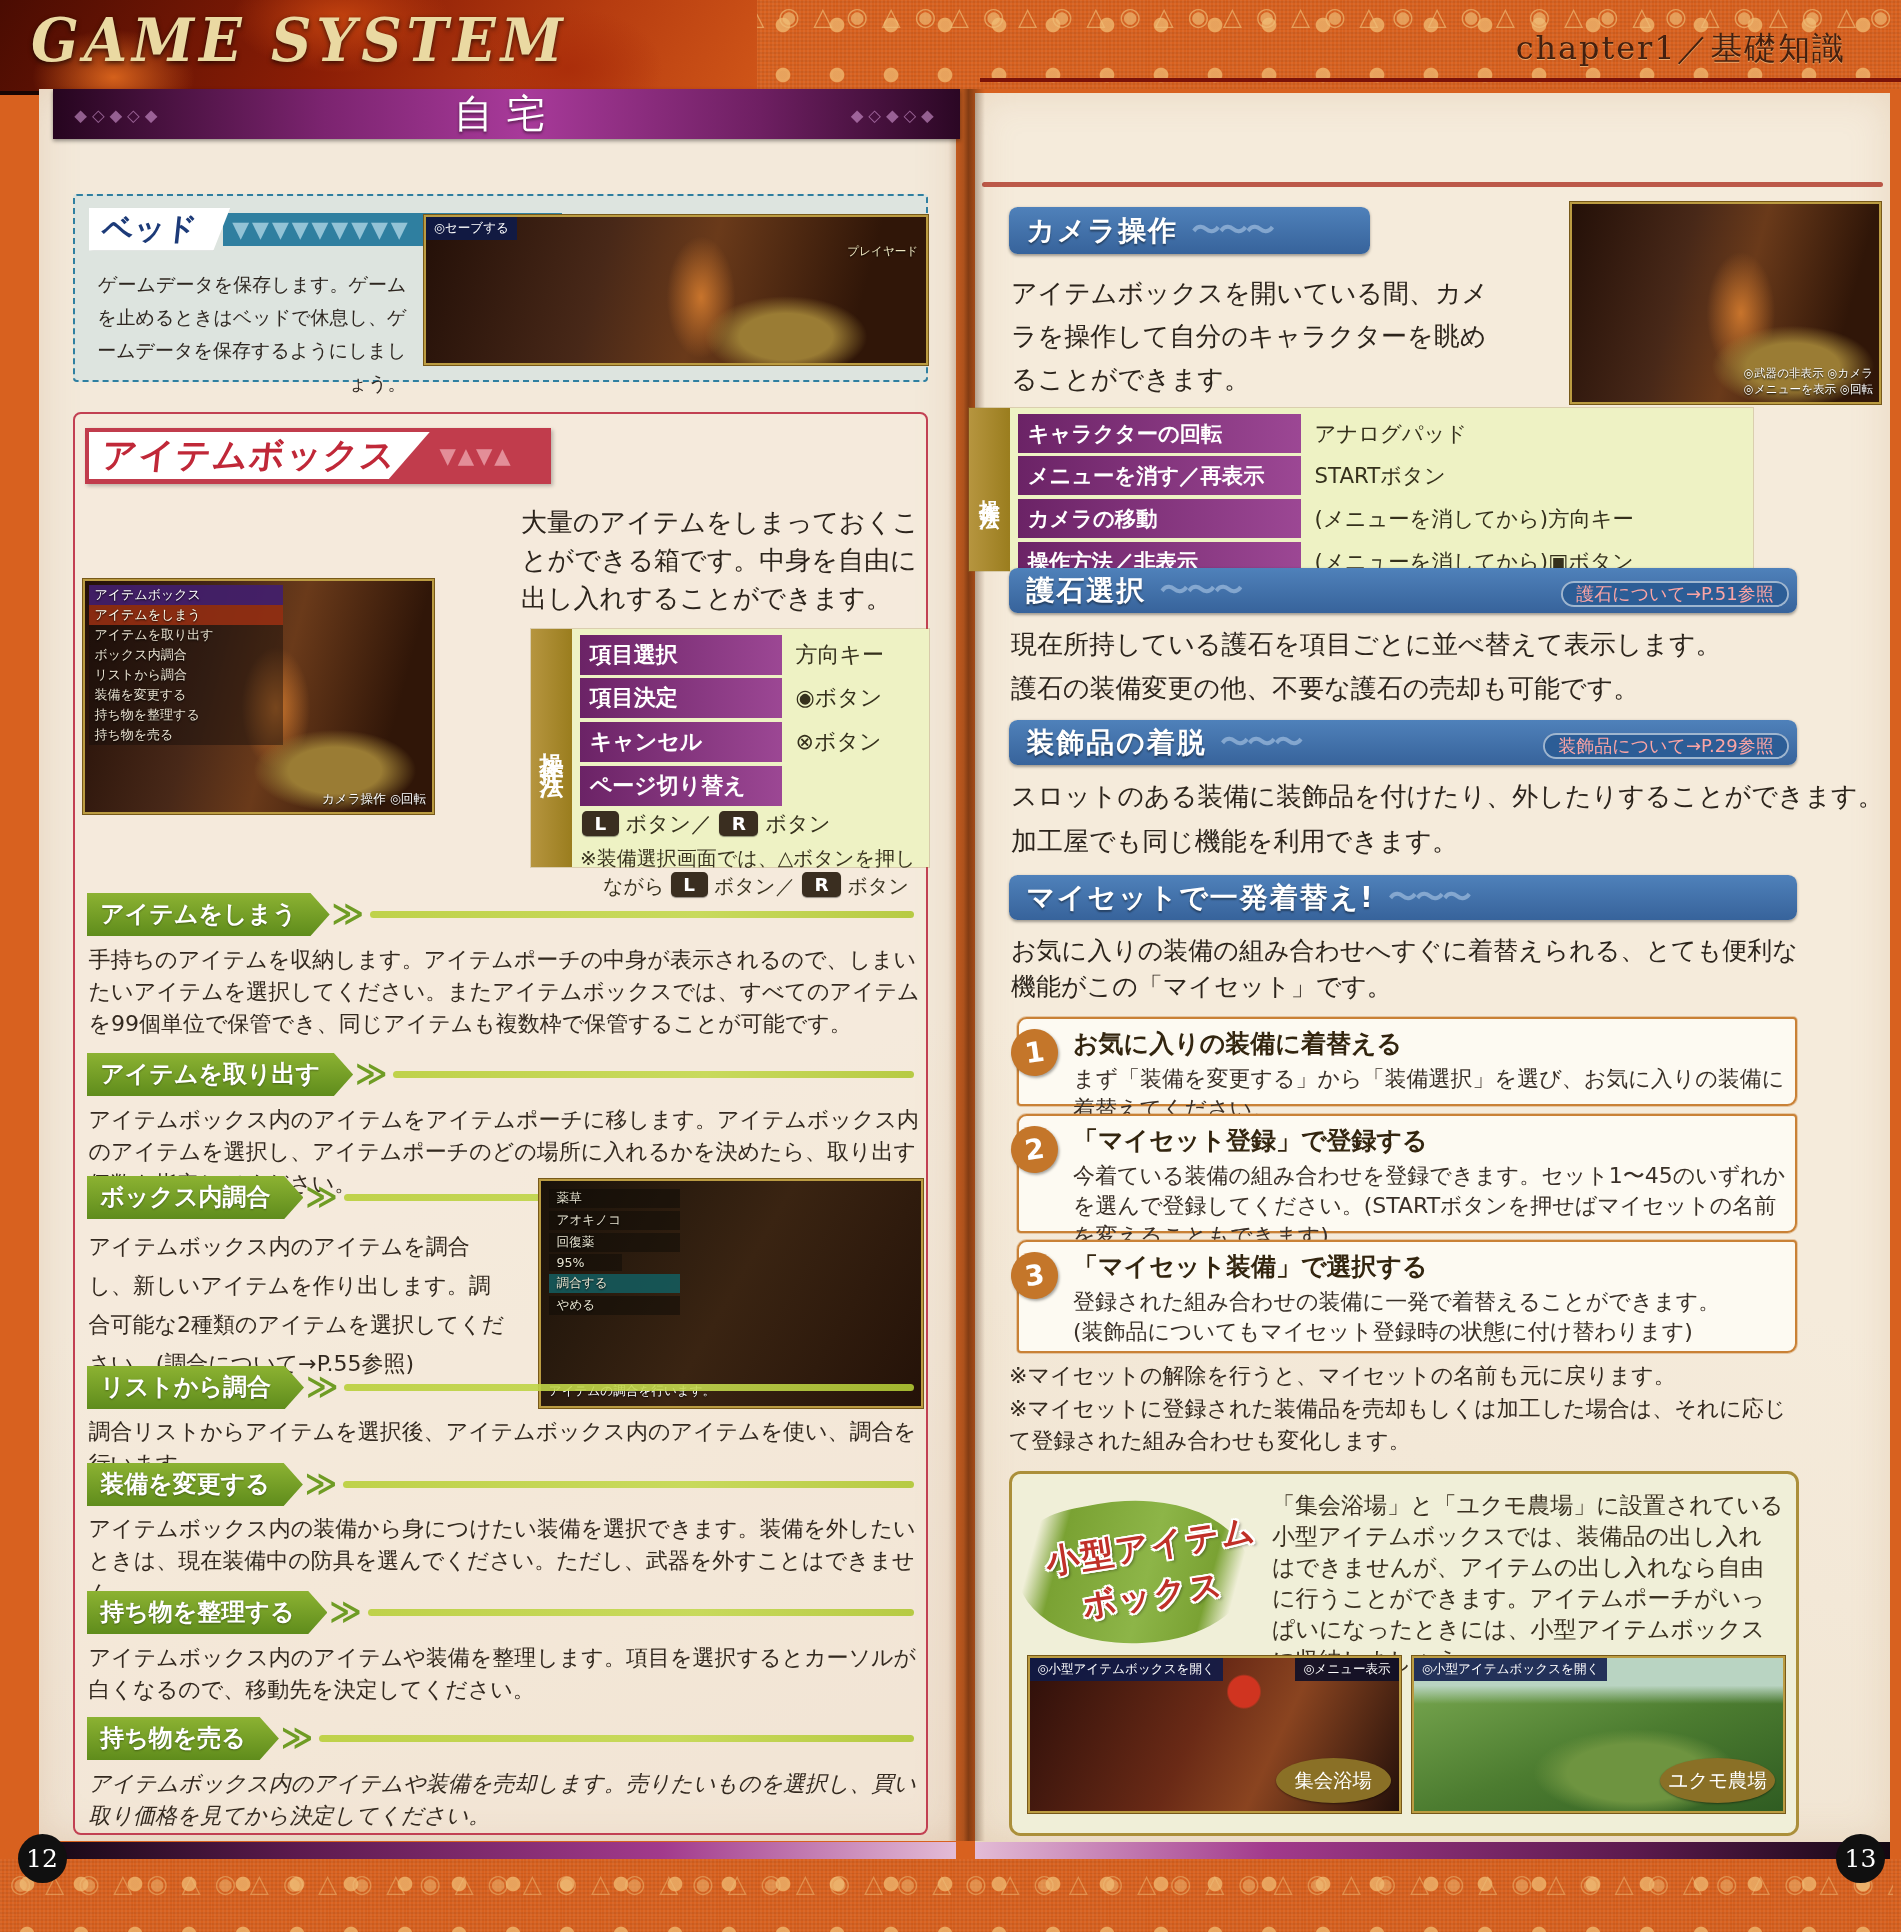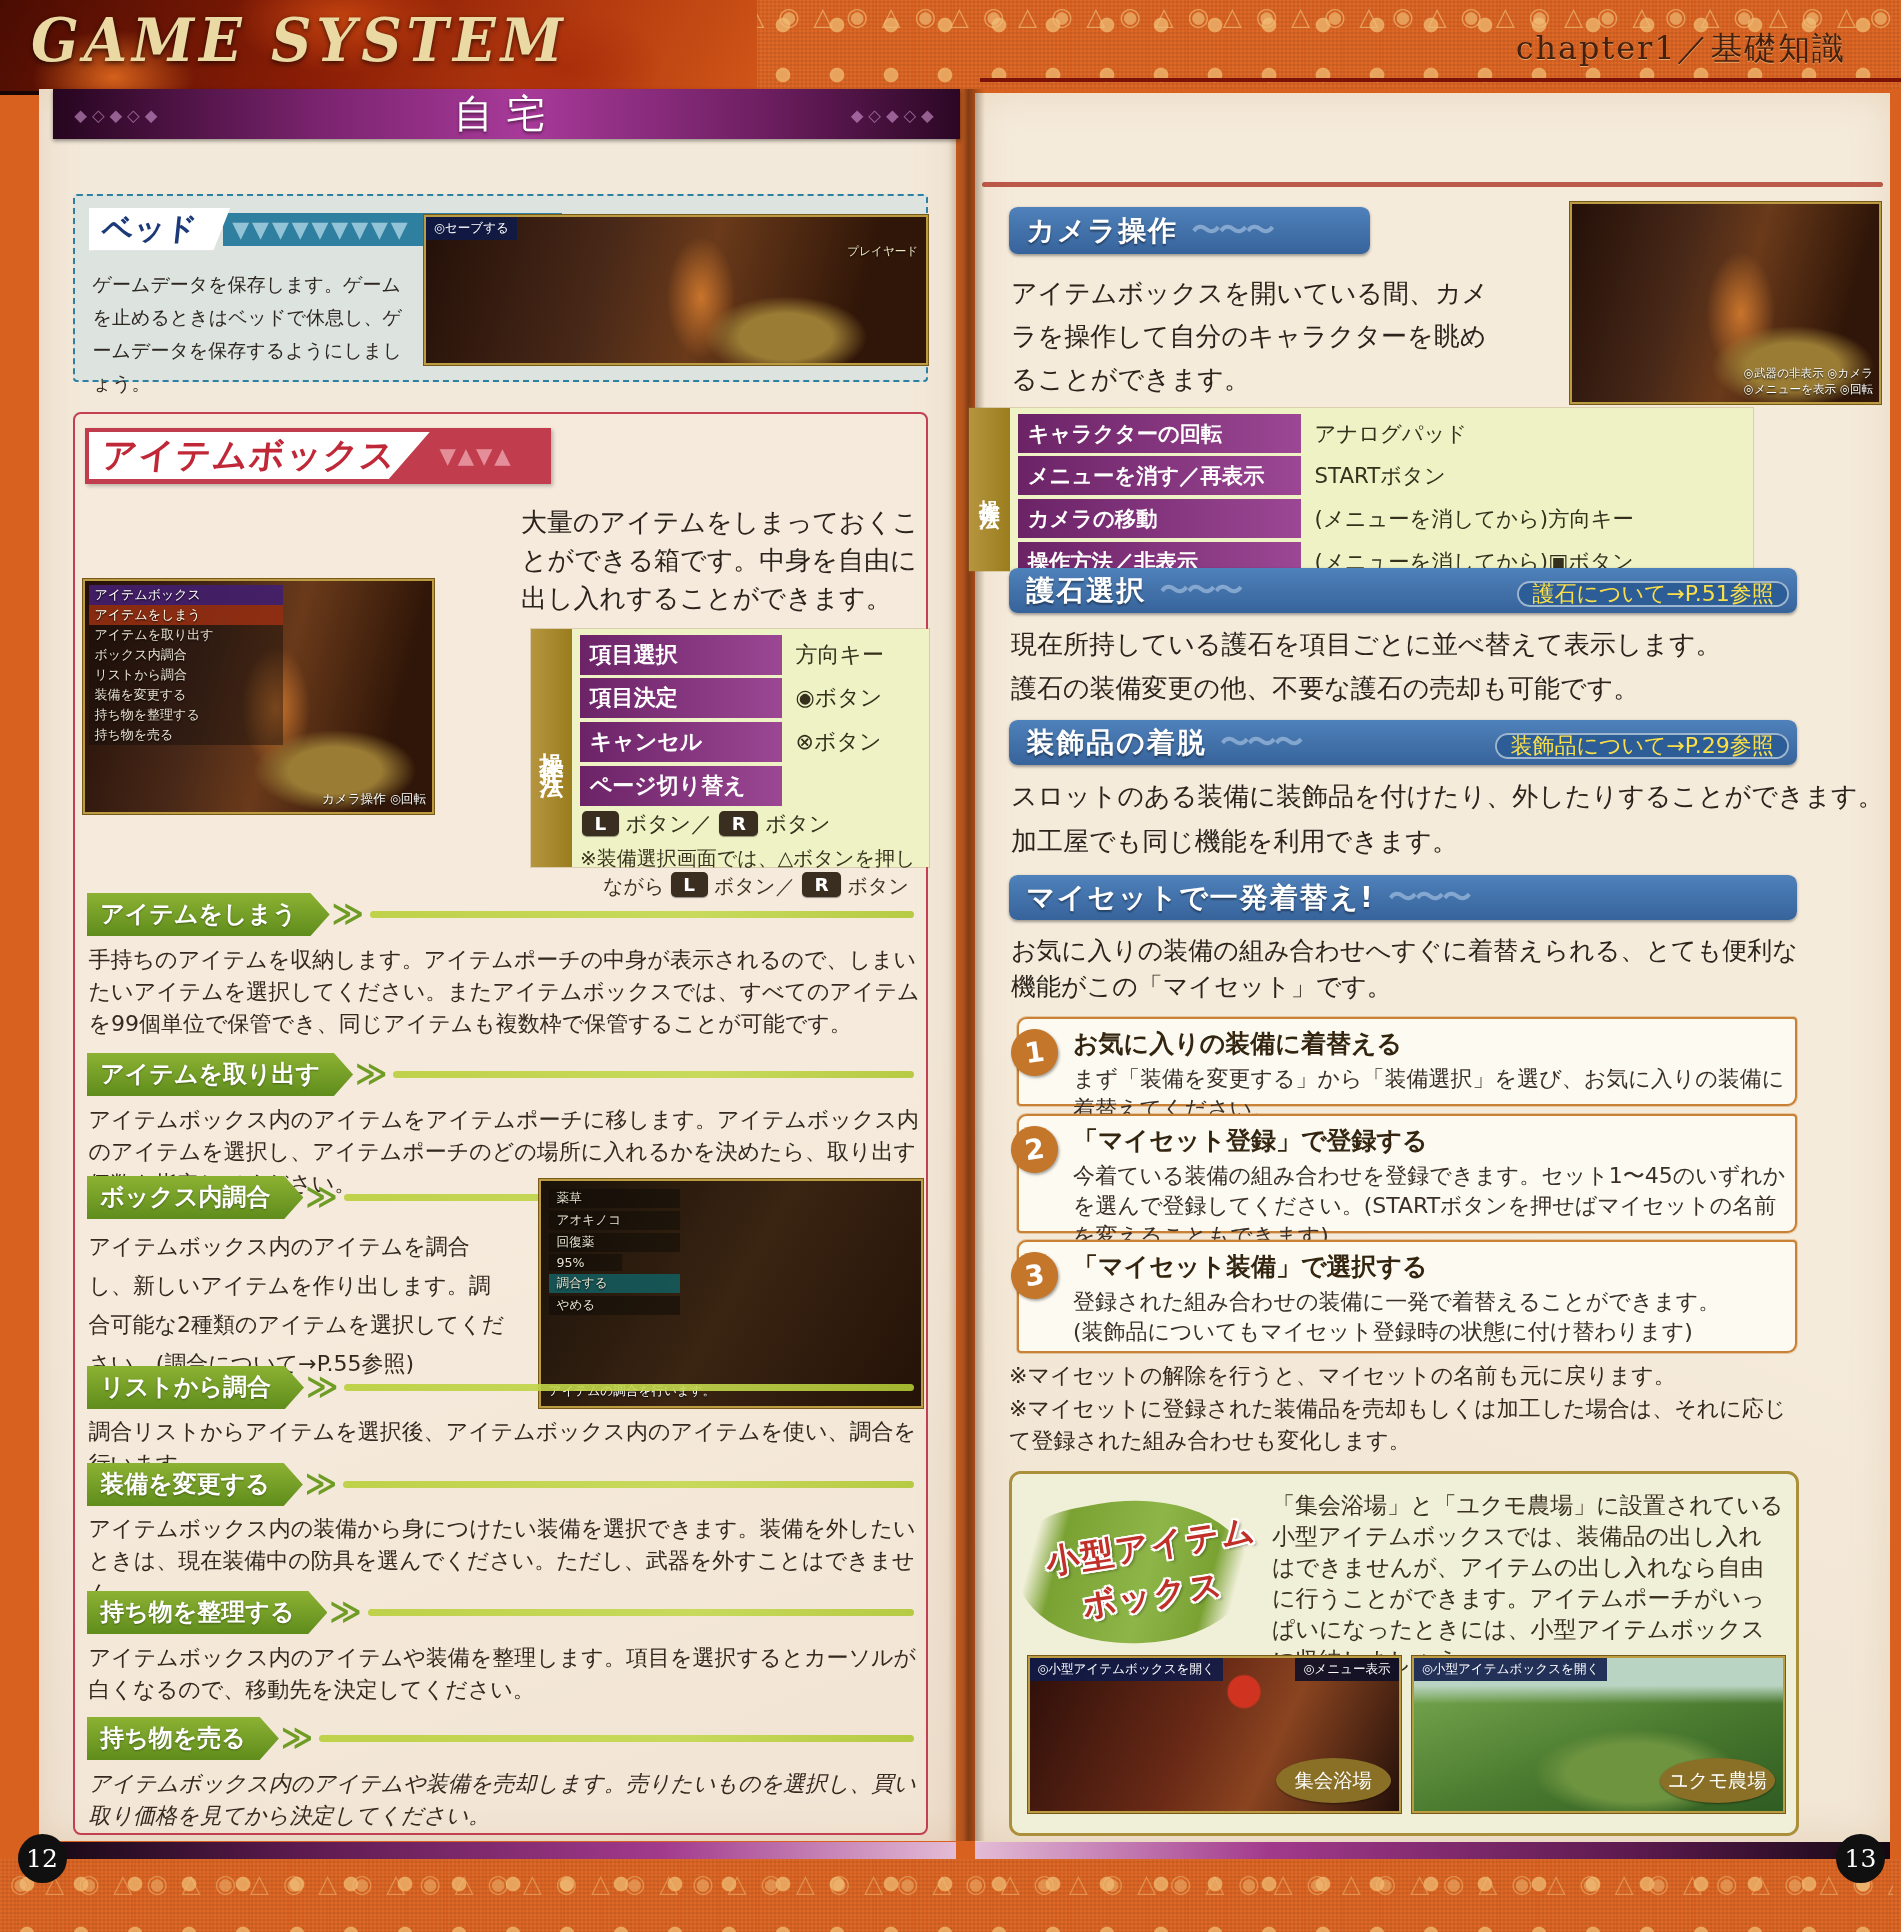--- a/index.html
+++ b/index.html
@@ -39,21 +39,21 @@
      display:flex;align-items:center;justify-content:center;box-shadow:0 1.9px 3.9px rgba(0,0,0,.4);}
   .home-banner .t{color:#fff;font-size:39px;font-weight:normal;letter-spacing:13.6px;text-shadow:0 1.9px 2.9px rgba(0,0,0,.5);}
   .bdeco{color:rgba(225,165,225,.55);font-size:16.5px;letter-spacing:4.9px;}
 
   
   .bed-panel{background:#dde4df;border:2.9px dashed #2f7fa0;border-radius:3.9px;}
   .skewlabel{background:#fff;clip-path:polygon(0 0,100% 0,88% 100%,0 100%);display:flex;align-items:center;
              padding:0 33px 0 13.6px;box-shadow:1.9px 1.9px 2.9px rgba(0,0,0,.25);}
   .zigband{background:#2f7fa0;color:#93c3d6;font-size:22px;letter-spacing:2.9px;display:flex;align-items:center;
            overflow:hidden;white-space:nowrap;}
-  .bodytxt{line-height:33px;}
+  .bodytxt{line-height:33px;text-align:right;}
 
   
   .shot{border:2.9px solid #bb9c42;box-shadow:0 0 0 1px #77591a;overflow:hidden;}
   .shotbar{position:absolute;top:0;left:0;background:rgba(14,26,74,.88);color:#fff;font-size:12.6px;
            padding:2.9px 7.8px;white-space:nowrap;}
   .shotcap{position:absolute;color:#fff;font-size:12.6px;text-shadow:0 1px 1.9px #000;white-space:nowrap;}
   .scene-room{background:
       radial-gradient(ellipse 116px 58px at 72% 82%, #9a7c34 0 40%, rgba(154,124,52,0) 70%),
       radial-gradient(ellipse 49px 87px at 55% 55%, #c8742c, rgba(106,52,20,0) 70%),
       linear-gradient(105deg,#241008,#482818 35%,#6a3a1a 55%,#301608 85%);}
@@ -106,22 +106,22 @@
           white-space:nowrap;text-shadow:0 1px 1.9px rgba(0,0,0,.35);}
   .gchev{color:#6f9c24;font-size:31px;font-weight:bold;margin:0 5.8px 3.9px 1.9px;}
   .gline{flex:1;height:6.8px;background:linear-gradient(90deg,#b9cf3a,#c3d84e 60%,#b0c733);border-radius:3.9px;opacity:.9;}
   .sbody{font-size:22px;line-height:32px;color:#33291f;}
 
   
   .bluebar{background:linear-gradient(180deg,#4f81ba,#37639b);border-radius:8.7px;display:flex;align-items:center;
            box-shadow:0 1.9px 2.9px rgba(0,0,0,.35);}
   .bluebar .t{color:#fff;font-size:28px;font-weight:bold;margin-left:17.5px;letter-spacing:1.9px;text-shadow:0 1.9px 1.9px rgba(0,0,0,.4);white-space:nowrap;}
   .wave{color:rgba(210,230,250,.45);font-size:29px;font-weight:bold;margin-left:13.6px;letter-spacing:-1.9px;}
-  .badge{position:absolute;right:7.8px;top:13px;bottom:5.8px;background:#2c5d96;border-radius:16.5px;color:#fde047;
-         font-size:22px;display:flex;align-items:center;padding:0 15.5px;box-shadow:inset 0 0 0 1.9px rgba(255,255,255,.55);}
+  .badge{position:absolute;right:7.8px;top:13px;bottom:5.8px;background:#2c5d96;border-radius:16.5px;color:#fca5a5;
+         font-size:18px;display:flex;align-items:center;padding:0 15.5px;box-shadow:inset 0 0 0 1.9px rgba(255,255,255,.55);}
   .rbody{font-size:26px;color:#2c241c;white-space:nowrap;}
 
   
   .step{background:#fdfaf2;border:2.9px solid #c98136;border-radius:9.7px 3.9px 9.7px 3.9px;
         box-shadow:0 0 0 1px rgba(201,129,54,.35);}
   .stepnum{position:absolute;left:-7.8px;top:9.7px;width:47px;height:47px;background:#c4762a;border-radius:50%;
            color:#fff;font-size:28px;font-weight:bold;display:flex;align-items:center;justify-content:center;
            transform:rotate(-8deg);box-shadow:1px 1.9px 2.9px rgba(0,0,0,.35);}
   .steptitle{position:absolute;left:54px;top:7.8px;font-size:25px;font-weight:bold;color:#33250f;white-space:nowrap;}
   .stepbody{position:absolute;left:54px;top:45px;width:718px;font-size:22px;line-height:30px;color:#3a3028;}

